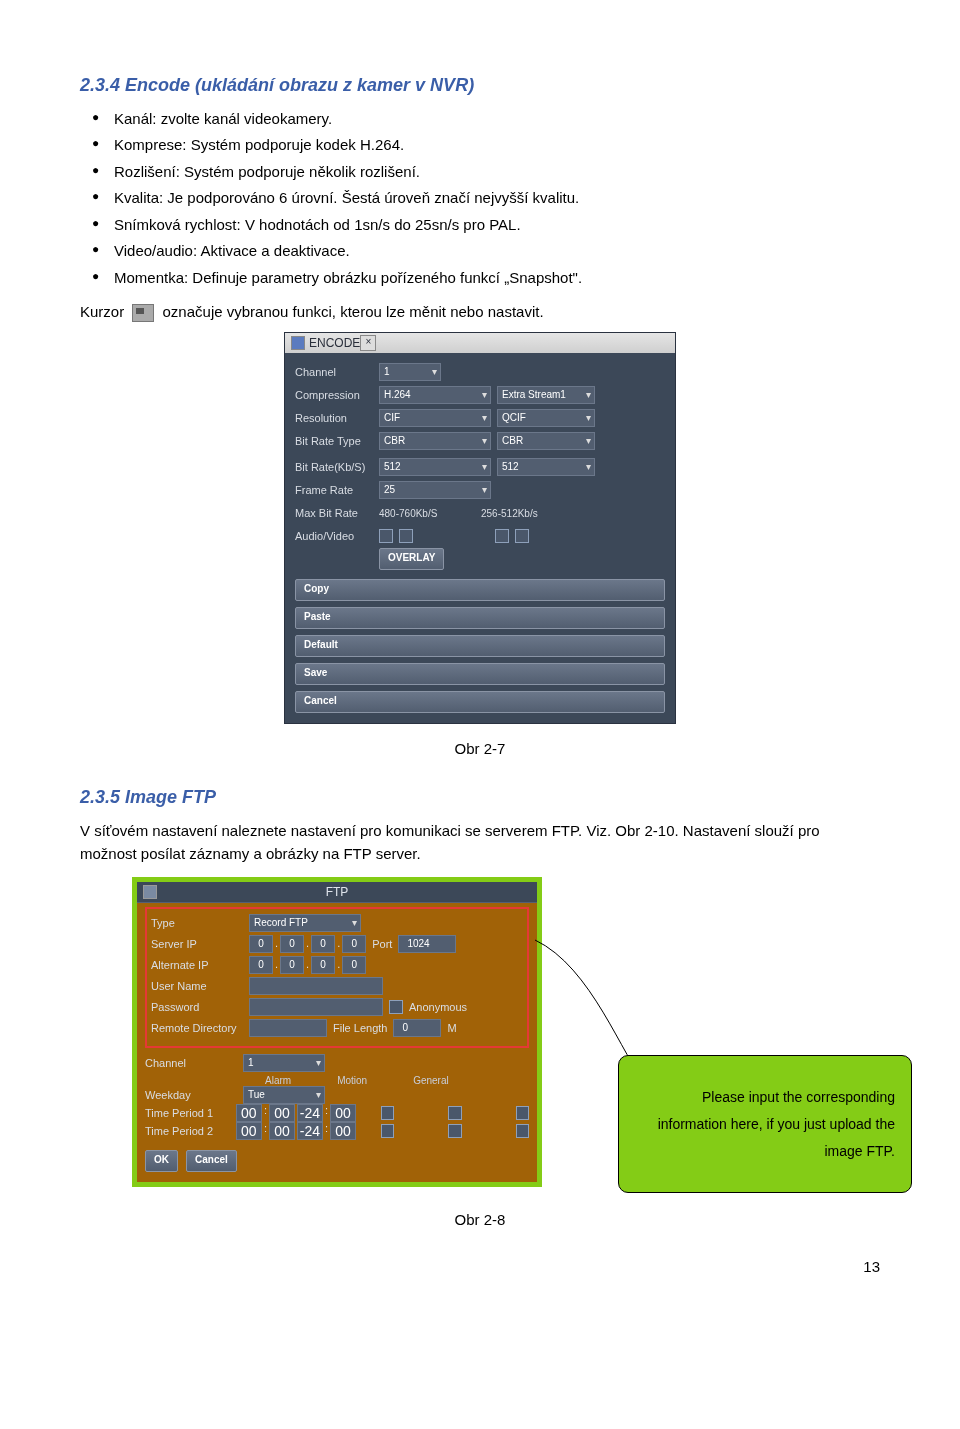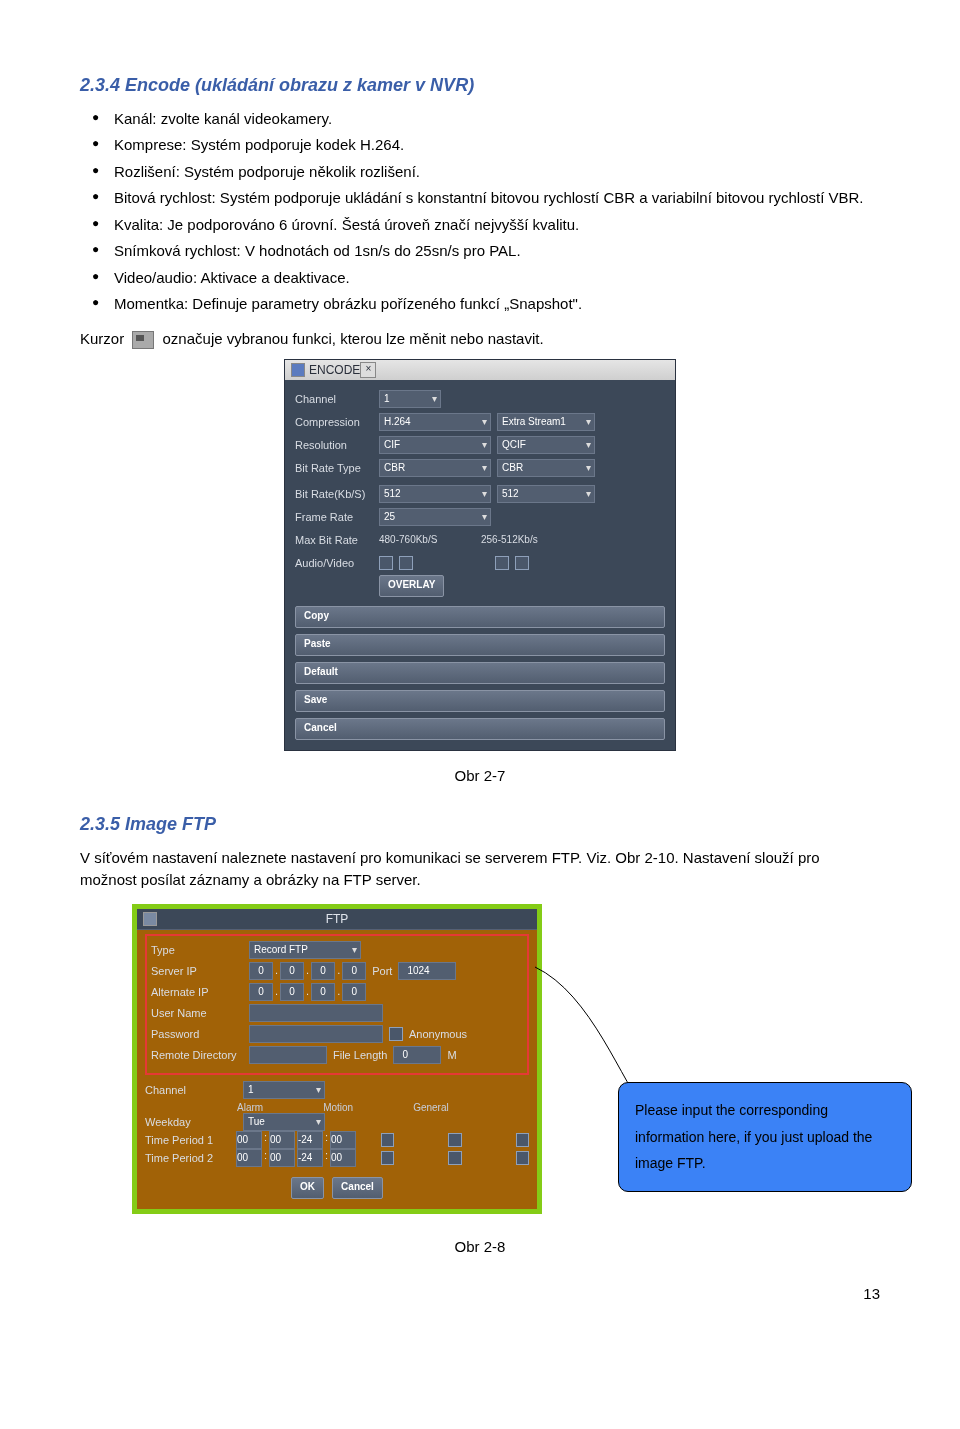--- a/index.html
+++ b/index.html
@@ -149,59 +149,59 @@
   .ftp-title .ticon{ position:absolute; left:6px; top:3px; width:12px;height:12px;background:#7a8aa2;border:1px solid #999;}
   .ftp-body{ padding:4px 8px 10px 8px;}
   .redbox{ border:2px solid #e53935; padding:2px 4px 6px 4px; margin-bottom:4px;}
   .frow{ display:flex; align-items:center; gap:6px; margin:3px 0; height:18px;}
   .frow .flabel{ width:92px; }
   .ipbox{ display:flex; gap:2px; }
   .ipseg{ width:22px;height:16px;line-height:16px;text-align:center;background:#525e70;border:1px solid #6b778a;color:#fff;font-size:10px;}
   .dotsep{ line-height:16px; }
   .tfield{ height:16px;line-height:16px;background:#525e70;border:1px solid #6b778a;color:#fff;font-size:10px;padding:0 8px;}
   .sec-grid{ margin-top:6px;}
-  .ghead{ display:flex; gap:60px; margin-left:92px; font-size:10px; color:#c8cedb;}
+  .ghead{ display:flex; gap:46px; margin-left:120px; font-size:10px; color:#c8cedb;}
   .grow{ display:flex; align-items:center; gap:6px; height:18px;}
   .grow .glabel{ width:92px;}
   .time-pair{ display:flex; gap:2px;}
-  .tbox{ width:24px;height:16px;background:#525e70;border:1px solid #6b778a;color:#fff;font-size:10px;line-height:16px;}
+  .tbox{ width:24px;height:16px;text-align:center;background:#525e70;border:1px solid #6b778a;color:#fff;font-size:14px;line-height:16px;}
   .cbox{ width:12px;height:12px;border:1px solid #8ea0ba;background:#4a576a;display:inline-block;}
-  .ftp-btns{ display:flex;gap:8px;justify-content:center; margin-top:10px;}
+  .ftp-btns{ display:flex;gap:8px;justify-content:flex-start; margin-top:10px;}
 
   
   .callout-line{
     position:absolute;
     left: 400px; top: 60px;
     width: 120px; height: 150px;
     pointer-events:none;
   }
   .callout-line svg{ width:100%; height:100%; }
   .callout-box{
     position:absolute;
     left: 486px; top: 178px;
     width: 260px;
     border:1px solid #000;
     border-radius:10px;
-    padding:14px 16px;
-    background:#3b82f6;
+    padding:28px 16px;
+    background:#84cc16;
     font-size:14px;
     line-height:1.9;
+    text-align:right;
   }
   .page-num{ text-align:right; margin-top:30px; font-size:15px;}
 </style>
 </head>
 <body>
 
 <h2 class="section-title">2.3.4  Encode (ukládání obrazu z kamer v NVR)</h2>
 
 <ul class="bullets">
   <li>Kanál: zvolte kanál videokamery.</li>
   <li>Komprese: Systém podporuje kodek H.264.</li>
   <li>Rozlišení: Systém podporuje několik rozlišení.</li>
-  <li>Bitová rychlost: Systém podporuje ukládání s konstantní bitovou rychlostí CBR a variabilní bitovou rychlostí VBR.</li>
   <li>Kvalita: Je podporováno 6 úrovní. Šestá úroveň značí nejvyšší kvalitu.</li>
   <li>Snímková rychlost: V hodnotách od 1sn/s do 25sn/s pro PAL.</li>
   <li>Video/audio: Aktivace a deaktivace.</li>
   <li>Momentka: Definuje parametry obrázku pořízeného funkcí „Snapshot".</li>
 </ul>
 
 <div class="cursor-line">
   <span>Kurzor</span>
   <span class="cursor-icon"></span>
   <span>označuje vybranou funkci, kterou lze měnit nebo nastavit.</span>

